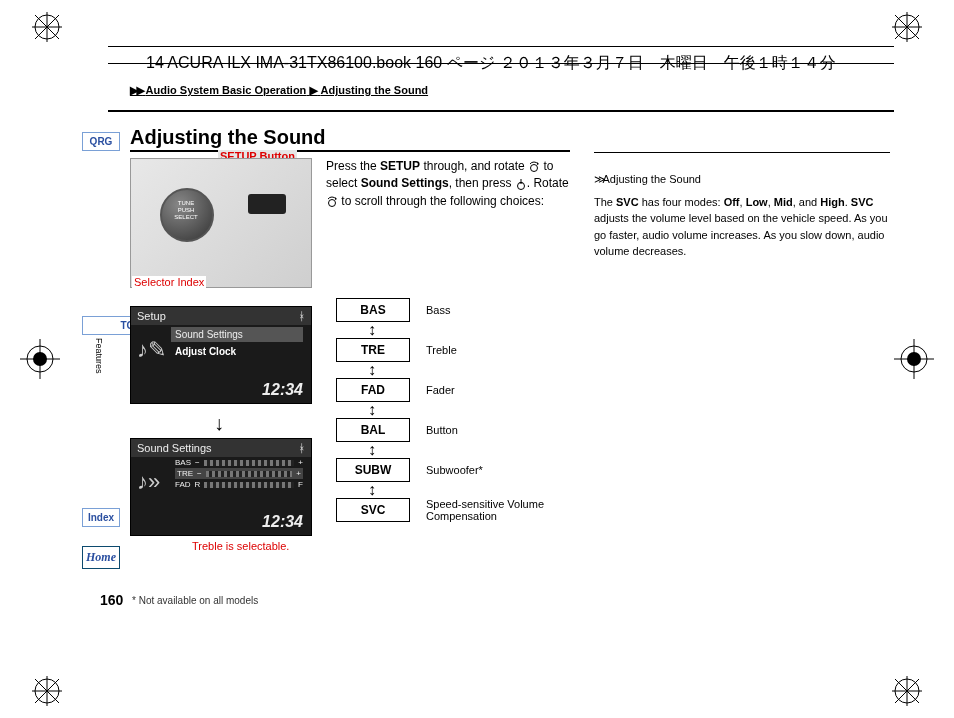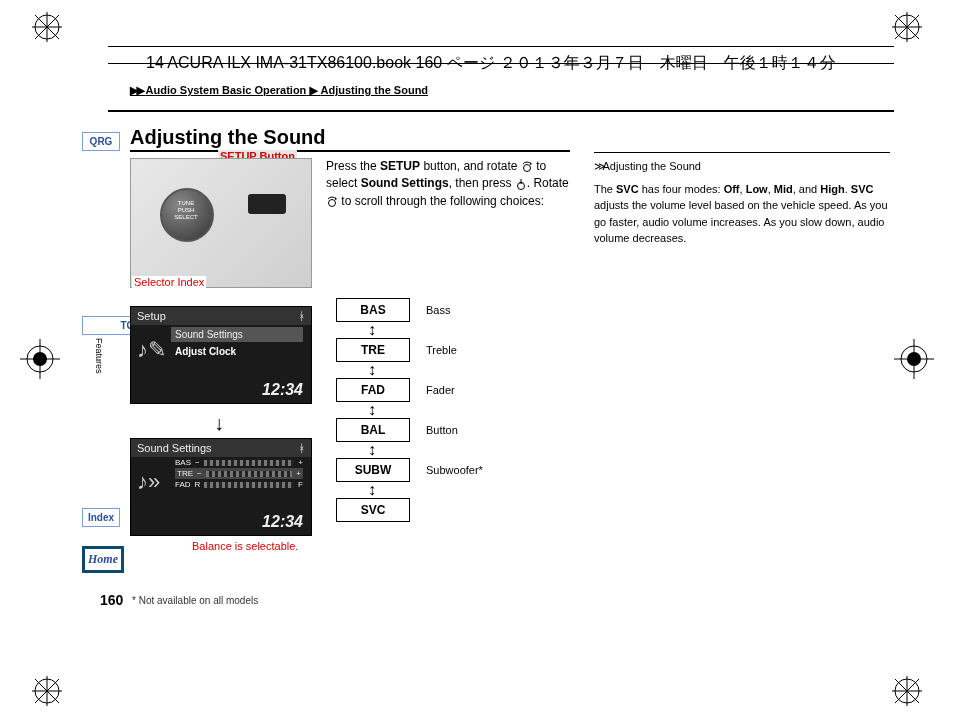--- a/index.html
+++ b/index.html
@@ -70,21 +70,21 @@
     color:#2a4fa0;
     border:1px solid #7aa0d6;
     padding:3px 0;
     background:#fff;
   }
   .nav-qrg{top:132px;}
   .nav-toc{top:316px;padding-left:30px;}
   .nav-index{top:508px;}
   .nav-home{
     top:546px; font-style:italic; font-family:"Brush Script MT","Comic Sans MS",cursive;
-    color:#2a4fa0;border:3px solid #0c4a6e;padding:3px 0;font-size:12px;
+    color:#2a4fa0;border:1px solid #0c4a6e;padding:3px 0;font-size:12px;
   }
   .side-tab{
     position:absolute;
     left:94px; top:338px;
     font-size:9px;
     writing-mode:vertical-rl;
     text-orientation:mixed;
   }
 
   .photo-box{
@@ -164,21 +164,21 @@
   .flow-label{font-size:11px;flex:1;}
   .flow-arrow{text-align:center;width:72px;font-size:16px;line-height:14px;margin:1px 0;}
 
   .sidebar-box{
     position:absolute;
     top:152px; left:594px; width:296px;
     font-size:11px; line-height:1.5;
   }
   .sidebar-head{
     border-top:1px solid #000;
-    padding-top:5px;
+    padding-top:18px;
     font-size:11px;
     margin-bottom:6px;
   }
   .sidebar-head .gg{letter-spacing:-3px;}
 
   .page-num{
     position:absolute; left:100px; top:592px;
     font-size:14px;
     font-weight:bold;
   }
@@ -289,24 +289,24 @@
       <span>+</span>
     </div>
   <div class="scr-slider">
       <span>FAD</span>
       <span>R</span>
       <div class="bar"></div>
       <span>F</span>
     </div>
   <div class="scr-time">12:34</div>
 </div>
-<div class="treble-note">Balance is selectable.</div>
+<div class="treble-note">Treble is selectable.</div>
 
 <div class="body-text">
-  <span>Press the </span><span class="b">SETUP</span><span> button, and rotate </span>
+  <span>Press the </span><span class="b">SETUP</span><span> through, and rotate </span>
   <span class="knob-glyph"><svg viewBox="0 0 12 12">
         <circle cx="6" cy="7" r="3.5" fill="none" stroke="#000"></circle>
         <path d="M2 3 A5 5 0 0 1 10 3" fill="none" stroke="#000"></path>
         <path d="M9 1 L11 3 L9 4" fill="#000"></path>
       </svg></span>
   <span> to select </span><span class="b">Sound Settings</span><span>, then press </span>
   <span class="knob-glyph"><svg viewBox="0 0 12 12">
         <circle cx="6" cy="8" r="3.5" fill="none" stroke="#000"></circle>
         <path d="M6 1 V5" stroke="#000"></path>
         <path d="M4 4 L6 6 L8 4" fill="#000"></path>
@@ -340,20 +340,21 @@
       <div class="flow-label">Button</div>
     </div>
     <div class="flow-arrow">↕</div>
     <div class="flow-row">
       <div class="flow-box">SUBW</div>
       <div class="flow-label">Subwoofer*</div>
     </div>
     <div class="flow-arrow">↕</div>
     <div class="flow-row">
       <div class="flow-box">SVC</div>
+      <div class="flow-label">Speed-sensitive Volume Compensation</div>
     </div>
   </div>
 
 <div class="sidebar-box">
   <div class="sidebar-head"><span class="gg">≫</span><span>Adjusting the Sound</span></div>
   <div id="sidebar-p">The <span class="b">SVC</span> has four modes: <span class="b">Off</span>, <span class="b">Low</span>, <span class="b">Mid</span>, and <span class="b">High</span>. <span class="b">SVC</span> adjusts the volume level based on the vehicle speed. As you go faster, audio volume increases. As you slow down, audio volume decreases.</div>
 </div>
 
 <div class="page-num">160</div>
 <div class="footnote">* Not available on all models</div>

